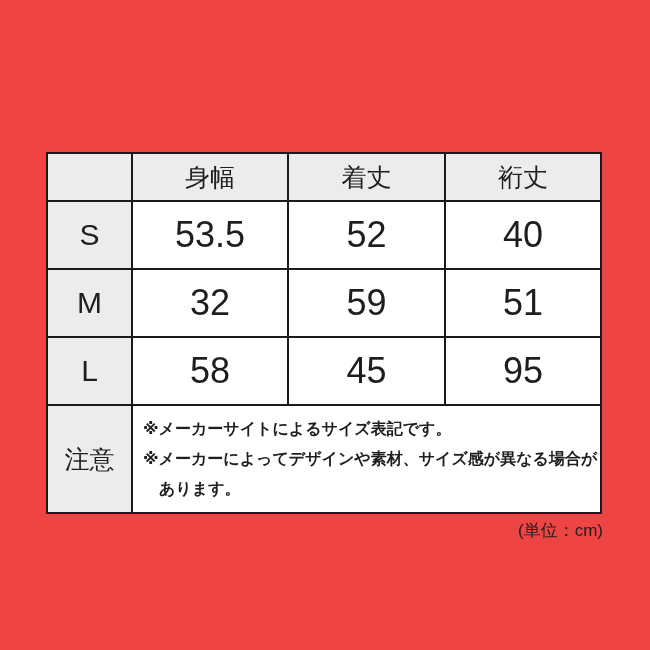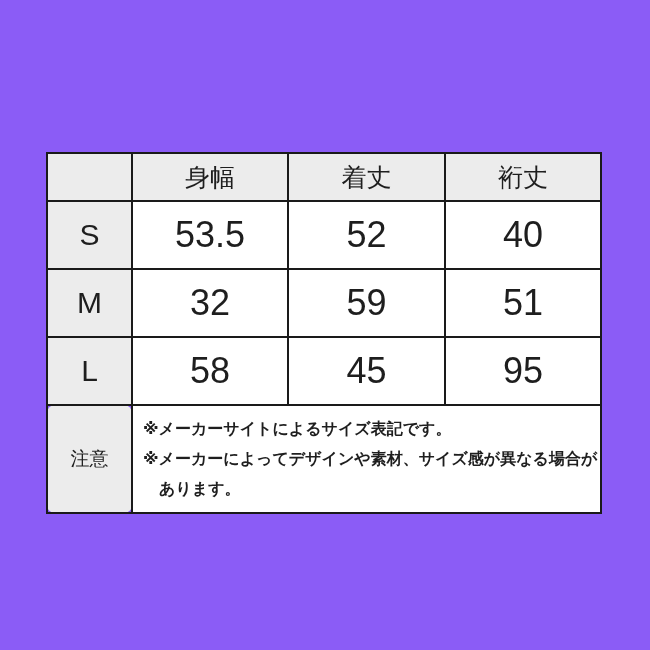--- a/index.html
+++ b/index.html
@@ -5,21 +5,21 @@
   html, body {
     margin: 0;
     padding: 0;
     background: #ffffff;
     font-family: "Liberation Sans", "DejaVu Sans", sans-serif;
   }
   .canvas {
     position: relative;
     width: 650px;
     height: 650px;
-    background: #8b5cf6;
+    background: #ef4444;
     overflow: hidden;
   }
   table.size-table {
     position: absolute;
     left: 46px;
     top: 152px;
     width: 554px;
     border-collapse: collapse;
     table-layout: fixed;
     color: #1e1e1e;
@@ -42,22 +42,21 @@
   tr.size-row { height: 68px; }
   tr.size-row th {
     font-size: 30px;
   }
   tr.size-row td {
     font-size: 36px;
     background: #ffffff;
   }
   tr.notice-row { height: 108px; }
   tr.notice-row th {
-    font-size: 19px;
-    border-radius: 8px;
+    font-size: 25px;
   }
   td.notice-cell {
     background: #ffffff;
     text-align: left !important;
     padding: 8px 8px 8px 10px !important;
   }
   .notice-line {
     font-size: 16px;
     line-height: 30px;
     white-space: nowrap;
@@ -115,14 +114,15 @@
         <th>注意</th>
         <td class="notice-cell" colspan="3">
           <div class="notice-line">※メーカーサイトによるサイズ表記です。</div>
           <div class="notice-line">※メーカーによってデザインや素材、サイズ感が異なる場合が</div>
           <div class="notice-line indent">あります。</div>
         </td>
       </tr>
     </tbody>
   </table>
 
+  <div class="unit-note">(単位：cm)</div>
 
 </div>
 
 </body></html>

